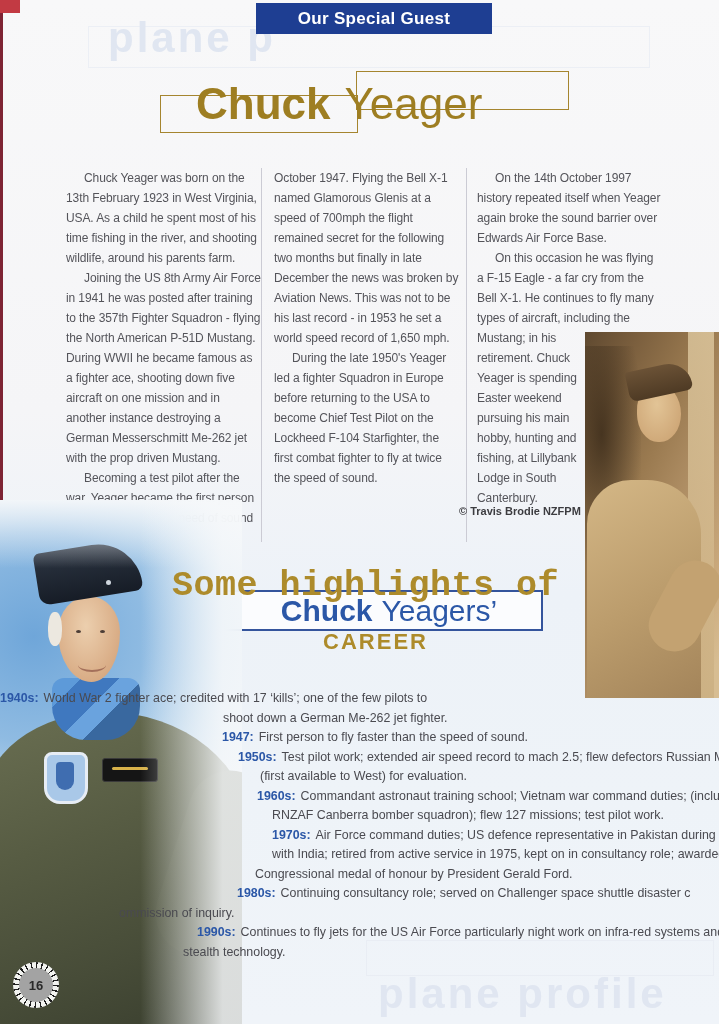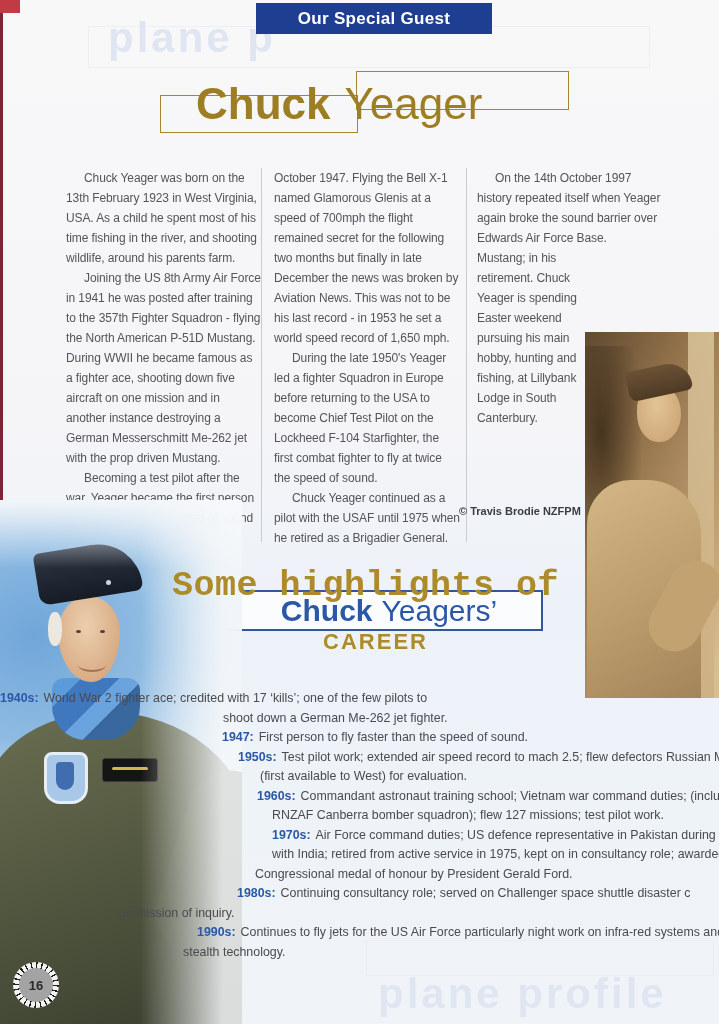--- a/index.html
+++ b/index.html
@@ -130,24 +130,24 @@
   <div class="vrule vrule2"></div>
 
   <div class="col col1">
     <p>Chuck Yeager was born on the 13th February 1923 in West Virginia, USA. As a child he spent most of his time fishing in the river, and shooting wildlife, around his parents farm.</p>
     <p>Joining the US 8th Army Air Force in 1941 he was posted after training to the 357th Fighter Squadron - flying the North American P-51D Mustang. During WWII he became famous as a fighter ace, shooting down five aircraft on one mission and in another instance destroying a German Messerschmitt Me-262 jet with the prop driven Mustang.</p>
     <p>Becoming a test pilot after the war, Yeager became the first person to fly faster than the speed of sound on 14th</p>
   </div>
   <div class="col col2">
     <p class="noindent">October 1947. Flying the Bell X-1 named Glamorous Glenis at a speed of 700mph the flight remained secret for the following two months but finally in late December the news was broken by Aviation News. This was not to be his last record - in 1953 he set a world speed record of 1,650 mph.</p>
     <p>During the late 1950's Yeager led a fighter Squadron in Europe before returning to the USA to become Chief Test Pilot on the Lockheed F-104 Starfighter, the first combat fighter to fly at twice the speed of sound.</p>
-    <p>Chuck Yeager continued as a pilot with the USAF until 1975 when he retired as a Brigadier General.</p>
   </div>
   <div class="col col3">
     <p>On the 14th October 1997 history repeated itself when Yeager again broke the sound barrier over Edwards Air Force Base.</p>
+    <p>On this occasion he was flying a F-15 Eagle - a far cry from the Bell X-1. He continues to fly many types of aircraft, including the</p>
     <p class="narrow">Mustang; in his retirement. Chuck Yeager is spending Easter weekend pursuing his main hobby, hunting and fishing, at Lillybank Lodge in South Canterbury.</p>
   </div>
   <div class="credit">© Travis Brodie NZFPM</div>
 
   <div class="photo-sepia">
     <div class="s-darkbg"></div>
     <div class="s-curtain"></div>
     <div class="s-shirt"></div>
     <div class="s-arm"></div>
     <div class="s-head"></div>

